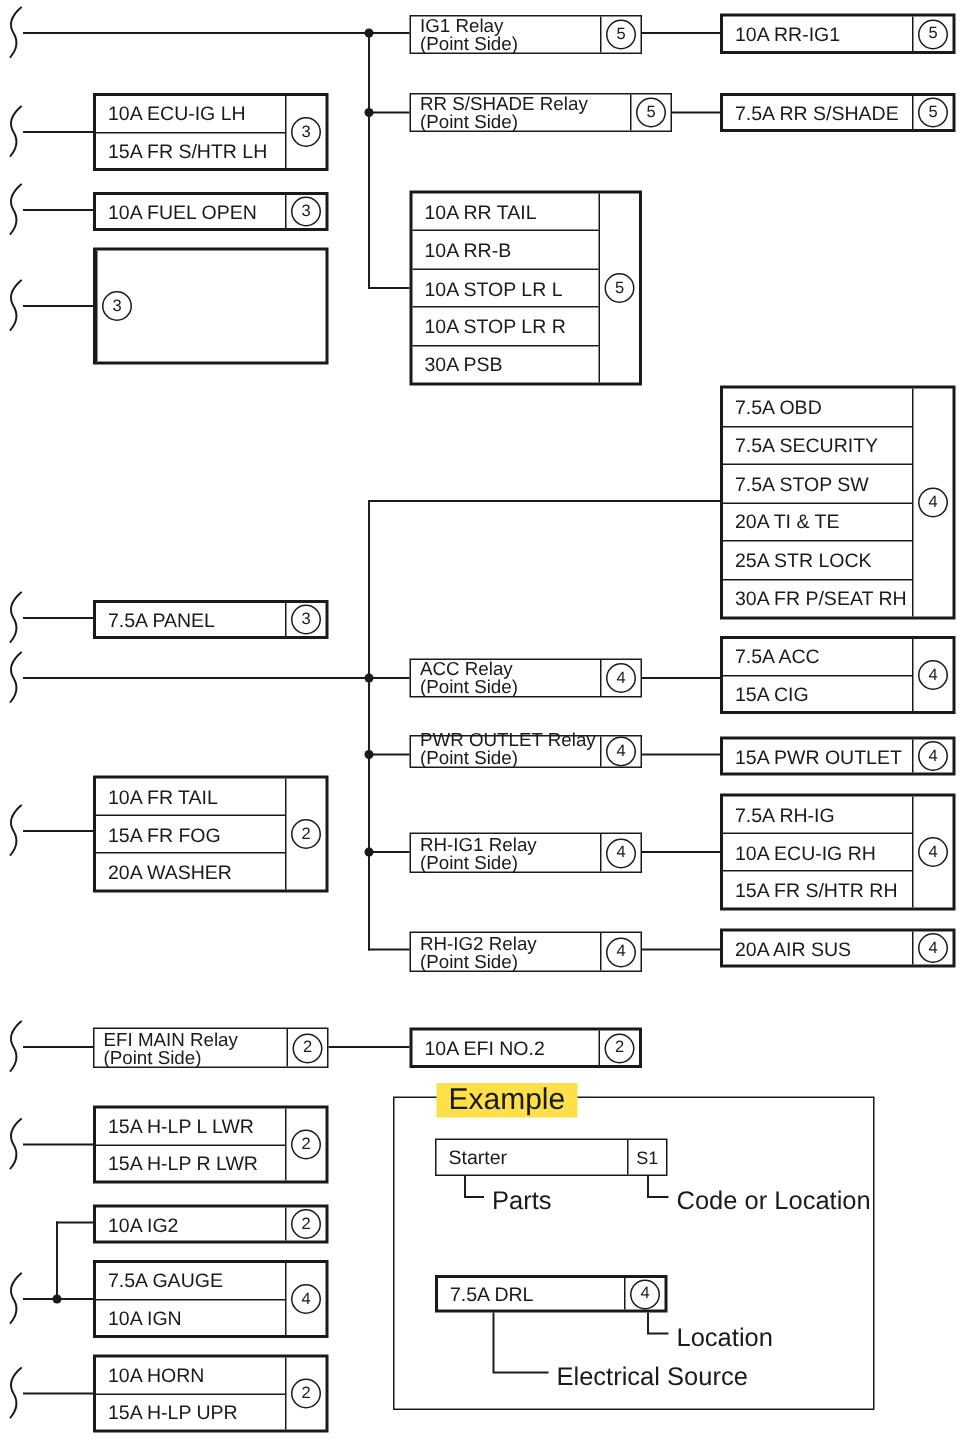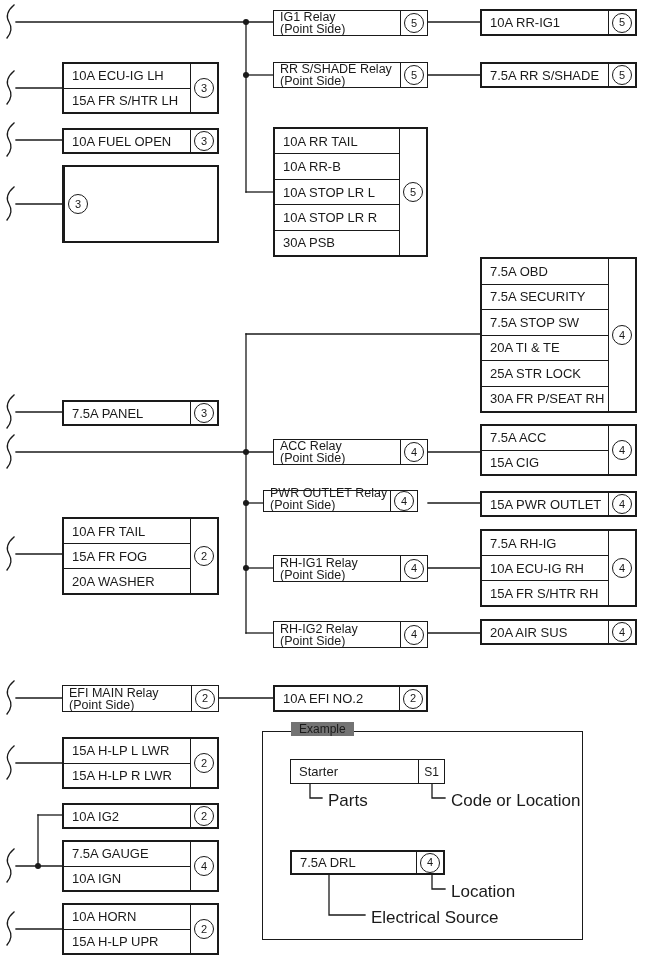--- a/index.html
+++ b/index.html
@@ -12,21 +12,21 @@
   .box{position:absolute;box-sizing:border-box;background:#fff;border:2px solid var(--ink);display:flex;}
   .box.thin{border-width:1px;}
   .cells{flex:1;display:flex;flex-direction:column;min-width:0;}
   .cell{flex:1;display:flex;align-items:center;padding-left:8px;font-size:13px;border-bottom:1.5px solid var(--ink);white-space:nowrap;}
   .cell:last-child{border-bottom:0;}
   .locCol{width:26px;flex:none;border-left:1.5px solid var(--ink);display:flex;align-items:center;justify-content:center;}
   .box.thin .locCol{border-left-width:1px;}
   .badge{width:18px;height:18px;border:1.4px solid var(--ink);border-radius:50%;display:flex;align-items:center;justify-content:center;font-size:11px;line-height:1;}
   .relayLbl{flex:1;display:flex;flex-direction:column;justify-content:flex-end;padding-left:6px;font-size:12.5px;line-height:12px;white-space:nowrap;}
   .exampleBox{position:absolute;left:262px;top:731px;width:321px;height:209px;border:1px solid var(--ink);box-sizing:border-box;}
-  .exampleTitle{position:absolute;left:28px;top:-10px;background:#737373;padding:0 8px;font-size:12px;white-space:nowrap;}
+  .exampleTitle{position:absolute;left:28px;top:-10px;background:#fde047;padding:0 8px;font-size:20px;white-space:nowrap;}
   .caption{position:absolute;font-size:17px;white-space:nowrap;}
   .codeCell{width:25px;flex:none;border-left:1px solid var(--ink);display:flex;align-items:center;justify-content:center;font-size:12px;margin-left:28px;}
   .drl{border-width:2.5px;justify-content:flex-end;}
 </style>
 </head>
 <body>
 
 <div class="canvas">
 
   <svg class="wires" width="646" height="968">
@@ -185,21 +185,21 @@
   <div class="box thin" style="left:273px;top:10px;width:155px;height:26px">
     <div class="relayLbl">
       <span>IG1 Relay</span>
       <span>(Point Side)</span>
     </div>
     <div class="locCol">
         <span class="badge">5</span>
       </div>
   </div>
 
-  <div class="box thin" style="left:273px;top:62px;width:155px;height:26px">
+  <div class="box thin" style="left:273px;top:62px;width:175px;height:26px">
     <div class="relayLbl">
       <span>RR S/SHADE Relay</span>
       <span>(Point Side)</span>
     </div>
     <div class="locCol">
         <span class="badge">5</span>
       </div>
   </div>
 
   <div class="box" style="left:273px;top:127px;width:155px;height:130px">
@@ -218,21 +218,21 @@
   <div class="box thin" style="left:273px;top:439px;width:155px;height:26px">
     <div class="relayLbl">
       <span>ACC Relay</span>
       <span>(Point Side)</span>
     </div>
     <div class="locCol">
         <span class="badge">4</span>
       </div>
   </div>
 
-  <div class="box thin" style="left:263px;top:490px;width:155px;height:22px">
+  <div class="box thin" style="left:273px;top:490px;width:155px;height:22px">
     <div class="relayLbl">
       <span>PWR OUTLET Relay</span>
       <span>(Point Side)</span>
     </div>
     <div class="locCol">
         <span class="badge">4</span>
       </div>
   </div>
 
   <div class="box thin" style="left:273px;top:555px;width:155px;height:27px">

